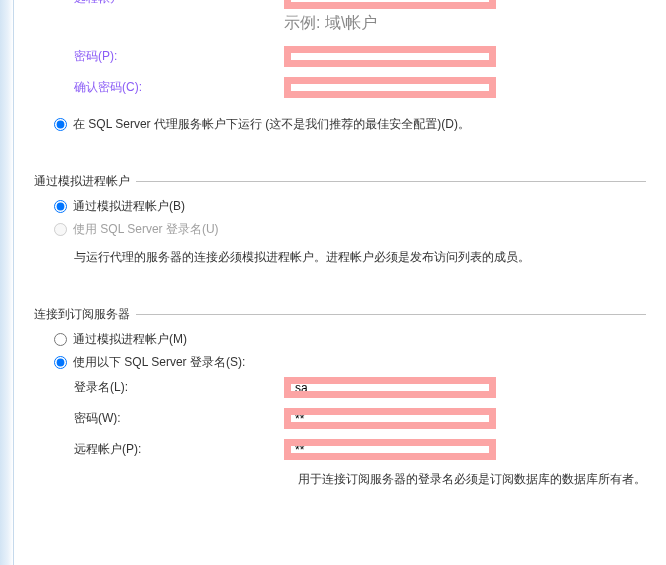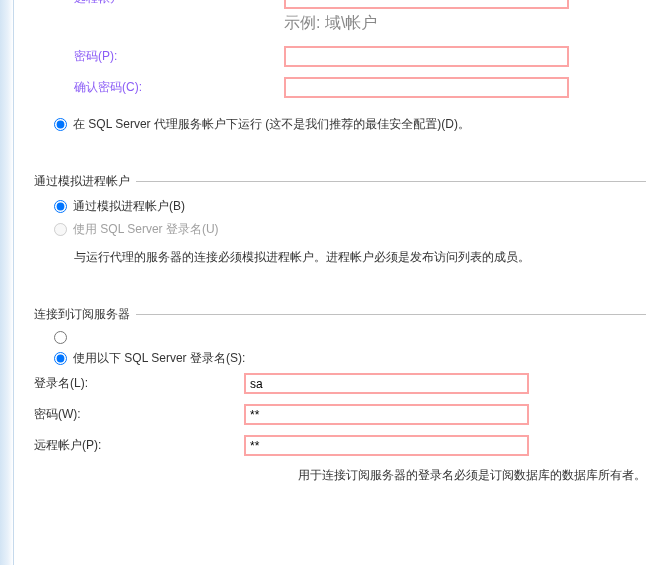--- a/index.html
+++ b/index.html
@@ -37,23 +37,23 @@
       padding-left: 40px;
     }
     .lbl {
       width: 210px;
       color: #333;
     }
     .lbl-disabled {
       color: #8b5cf6;
     }
     .input {
-      width: 285px;
+      width: 212px;
       height: 21px;
-      border: 2px solid #fca5a5;
+      border: 7px solid #fca5a5;
       background: #fff;
       padding: 0 4px;
       font-size: 12px;
       font-family: inherit;
     }
     .hint {
       margin-left: 250px;
       color: #888;
       font-size: 16px;
       margin-top: -6px;
@@ -88,20 +88,21 @@
       background: #c0c0c0;
     }
     .note {
       margin: 10px 0 10px 40px;
       line-height: 1.5;
     }
     .spacer-top {
       height: 2px;
     }
     .field-group {
+      margin-left: 40px;
     }
     .field-row {
       display: flex;
       align-items: center;
       margin-bottom: 10px;
     }
     .field-lbl {
       width: 210px;
     }
   </style>
@@ -155,20 +156,21 @@
   </div>
 
   <div class="section">
     <div class="section-header">
       <span class="section-title">连接到订阅服务器</span>
       <div class="section-line"></div>
     </div>
 
     <div class="radio-row">
       <input type="radio" name="sub" style="">
+      <span>通过模拟进程帐户(M)</span>
     </div>
 
     <div class="radio-row">
       <input type="radio" name="sub" checked="" style="">
       <span>使用以下 SQL Server 登录名(S):</span>
     </div>
 
     <div class="field-group">
       <div class="field-row">
         <span class="field-lbl">登录名(L):</span>

